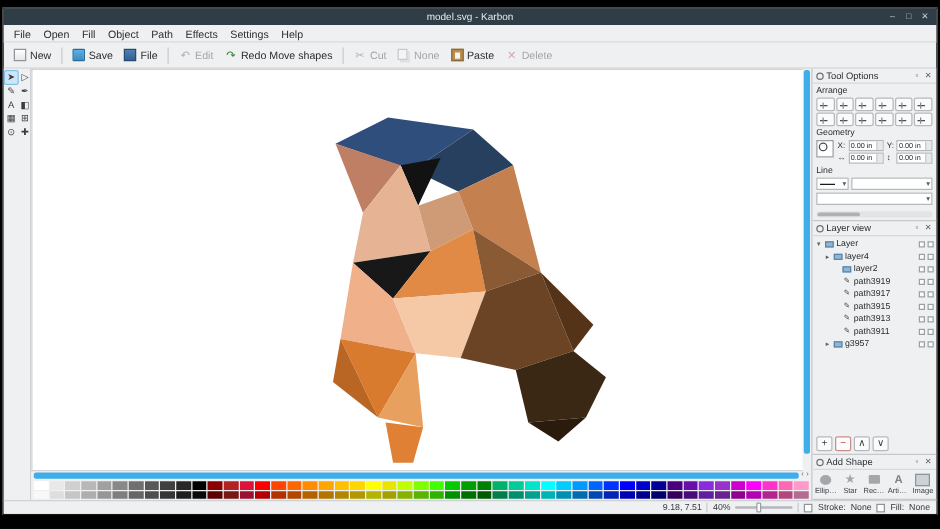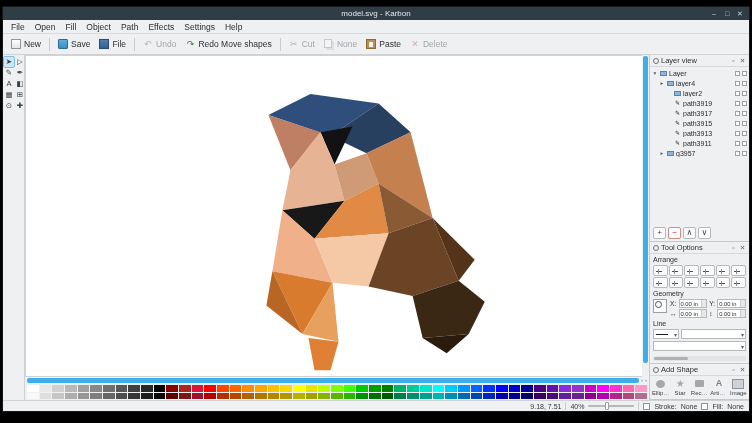--- a/index.html
+++ b/index.html
@@ -153,21 +153,21 @@
           <span class="ic open-folder-icon"></span>
           <span class="tb-label">Save</span>
         </button>
         <button class="tb-btn">
           <span class="ic save-icon"></span>
           <span class="tb-label">File</span>
         </button>
         <div class="tb-sep"></div>
         <button class="tb-btn disabled">
           <span class="ic undo-icon gly">↶</span>
-          <span class="tb-label">Undo</span>
+          <span class="tb-label">Edit</span>
         </button>
         <button class="tb-btn">
           <span class="ic redo-icon gly">↷</span>
           <span class="tb-label">Redo Move shapes</span>
         </button>
         <div class="tb-sep"></div>
         <button class="tb-btn disabled">
           <span class="ic cut-icon gly">✂</span>
           <span class="tb-label">Cut</span>
         </button>
@@ -335,118 +335,20 @@
               <span class="swatch" style="background: rgb(179, 0, 179);"></span>
               <span class="swatch" style="background: rgb(179, 36, 143);"></span>
               <span class="swatch" style="background: rgb(179, 71, 125);"></span>
               <span class="swatch" style="background: rgb(179, 107, 143);"></span>
             </div>
         </div>
       </div>
 
       <div class="dock">
 
-        <div class="panel layer-panel">
-          <div class="panel-header">
-            <span class="ph-icon"></span>
-            <span class="ph-title">Layer view</span>
-            <span class="ph-btn">▫</span>
-            <span class="ph-btn">✕</span>
-          </div>
-          <div class="tree">
-              <div class="tree-row" style="padding-left: 2px;">
-                <span class="expander">▾</span>
-                <span class="tree-icon-layer"></span>
-                <span class="tree-label">Layer</span>
-                <span class="row-flags">
-                  <span class="flag"></span>
-                  <span class="flag"></span>
-                </span>
-              </div>
-              <div class="tree-row" style="padding-left: 9px;">
-                <span class="expander">▸</span>
-                <span class="tree-icon-layer"></span>
-                <span class="tree-label">layer4</span>
-                <span class="row-flags">
-                  <span class="flag"></span>
-                  <span class="flag"></span>
-                </span>
-              </div>
-              <div class="tree-row" style="padding-left: 16px;">
-                <span class="expander"></span>
-                <span class="tree-icon-layer"></span>
-                <span class="tree-label">layer2</span>
-                <span class="row-flags">
-                  <span class="flag"></span>
-                  <span class="flag"></span>
-                </span>
-              </div>
-              <div class="tree-row" style="padding-left: 16px;">
-                <span class="expander"></span>
-                <span class="tree-icon-path">✎</span>
-                <span class="tree-label">path3919</span>
-                <span class="row-flags">
-                  <span class="flag"></span>
-                  <span class="flag"></span>
-                </span>
-              </div>
-              <div class="tree-row" style="padding-left: 16px;">
-                <span class="expander"></span>
-                <span class="tree-icon-path">✎</span>
-                <span class="tree-label">path3917</span>
-                <span class="row-flags">
-                  <span class="flag"></span>
-                  <span class="flag"></span>
-                </span>
-              </div>
-              <div class="tree-row" style="padding-left: 16px;">
-                <span class="expander"></span>
-                <span class="tree-icon-path">✎</span>
-                <span class="tree-label">path3915</span>
-                <span class="row-flags">
-                  <span class="flag"></span>
-                  <span class="flag"></span>
-                </span>
-              </div>
-              <div class="tree-row" style="padding-left: 16px;">
-                <span class="expander"></span>
-                <span class="tree-icon-path">✎</span>
-                <span class="tree-label">path3913</span>
-                <span class="row-flags">
-                  <span class="flag"></span>
-                  <span class="flag"></span>
-                </span>
-              </div>
-              <div class="tree-row" style="padding-left: 16px;">
-                <span class="expander"></span>
-                <span class="tree-icon-path">✎</span>
-                <span class="tree-label">path3911</span>
-                <span class="row-flags">
-                  <span class="flag"></span>
-                  <span class="flag"></span>
-                </span>
-              </div>
-              <div class="tree-row" style="padding-left: 9px;">
-                <span class="expander">▸</span>
-                <span class="tree-icon-layer"></span>
-                <span class="tree-label">g3957</span>
-                <span class="row-flags">
-                  <span class="flag"></span>
-                  <span class="flag"></span>
-                </span>
-              </div>
-            </div>
-          <div class="layer-actions">
-              <button class="layer-btn">+</button>
-              <button class="layer-btn danger">−</button>
-              <button class="layer-btn">∧</button>
-              <button class="layer-btn">∨</button>
-            </div>
-        </div>
-
         <div class="panel tool-options">
           <div class="panel-header">
             <span class="ph-icon"></span>
             <span class="ph-title">Tool Options</span>
             <span class="ph-btn">▫</span>
             <span class="ph-btn">✕</span>
           </div>
           <div class="panel-body">
             <div class="section-label">Arrange</div>
             <div class="arrange-grid">
@@ -484,20 +386,118 @@
               </div>
               <div class="combo med"></div>
             </div>
             <div class="line-row">
               <div class="combo med"></div>
             </div>
             <div class="panel-scroll">
               <div class="panel-thumb"></div>
             </div>
           </div>
+        </div>
+
+        <div class="panel layer-panel">
+          <div class="panel-header">
+            <span class="ph-icon"></span>
+            <span class="ph-title">Layer view</span>
+            <span class="ph-btn">▫</span>
+            <span class="ph-btn">✕</span>
+          </div>
+          <div class="tree">
+              <div class="tree-row" style="padding-left: 2px;">
+                <span class="expander">▾</span>
+                <span class="tree-icon-layer"></span>
+                <span class="tree-label">Layer</span>
+                <span class="row-flags">
+                  <span class="flag"></span>
+                  <span class="flag"></span>
+                </span>
+              </div>
+              <div class="tree-row" style="padding-left: 9px;">
+                <span class="expander">▸</span>
+                <span class="tree-icon-layer"></span>
+                <span class="tree-label">layer4</span>
+                <span class="row-flags">
+                  <span class="flag"></span>
+                  <span class="flag"></span>
+                </span>
+              </div>
+              <div class="tree-row" style="padding-left: 16px;">
+                <span class="expander"></span>
+                <span class="tree-icon-layer"></span>
+                <span class="tree-label">layer2</span>
+                <span class="row-flags">
+                  <span class="flag"></span>
+                  <span class="flag"></span>
+                </span>
+              </div>
+              <div class="tree-row" style="padding-left: 16px;">
+                <span class="expander"></span>
+                <span class="tree-icon-path">✎</span>
+                <span class="tree-label">path3919</span>
+                <span class="row-flags">
+                  <span class="flag"></span>
+                  <span class="flag"></span>
+                </span>
+              </div>
+              <div class="tree-row" style="padding-left: 16px;">
+                <span class="expander"></span>
+                <span class="tree-icon-path">✎</span>
+                <span class="tree-label">path3917</span>
+                <span class="row-flags">
+                  <span class="flag"></span>
+                  <span class="flag"></span>
+                </span>
+              </div>
+              <div class="tree-row" style="padding-left: 16px;">
+                <span class="expander"></span>
+                <span class="tree-icon-path">✎</span>
+                <span class="tree-label">path3915</span>
+                <span class="row-flags">
+                  <span class="flag"></span>
+                  <span class="flag"></span>
+                </span>
+              </div>
+              <div class="tree-row" style="padding-left: 16px;">
+                <span class="expander"></span>
+                <span class="tree-icon-path">✎</span>
+                <span class="tree-label">path3913</span>
+                <span class="row-flags">
+                  <span class="flag"></span>
+                  <span class="flag"></span>
+                </span>
+              </div>
+              <div class="tree-row" style="padding-left: 16px;">
+                <span class="expander"></span>
+                <span class="tree-icon-path">✎</span>
+                <span class="tree-label">path3911</span>
+                <span class="row-flags">
+                  <span class="flag"></span>
+                  <span class="flag"></span>
+                </span>
+              </div>
+              <div class="tree-row" style="padding-left: 9px;">
+                <span class="expander">▸</span>
+                <span class="tree-icon-layer"></span>
+                <span class="tree-label">g3957</span>
+                <span class="row-flags">
+                  <span class="flag"></span>
+                  <span class="flag"></span>
+                </span>
+              </div>
+            </div>
+          <div class="layer-actions">
+              <button class="layer-btn">+</button>
+              <button class="layer-btn danger">−</button>
+              <button class="layer-btn">∧</button>
+              <button class="layer-btn">∨</button>
+            </div>
         </div>
 
         <div class="panel add-shape">
           <div class="panel-header">
             <span class="ph-icon"></span>
             <span class="ph-title">Add Shape</span>
             <span class="ph-btn">▫</span>
             <span class="ph-btn">✕</span>
           </div>
           <div class="shapes">

